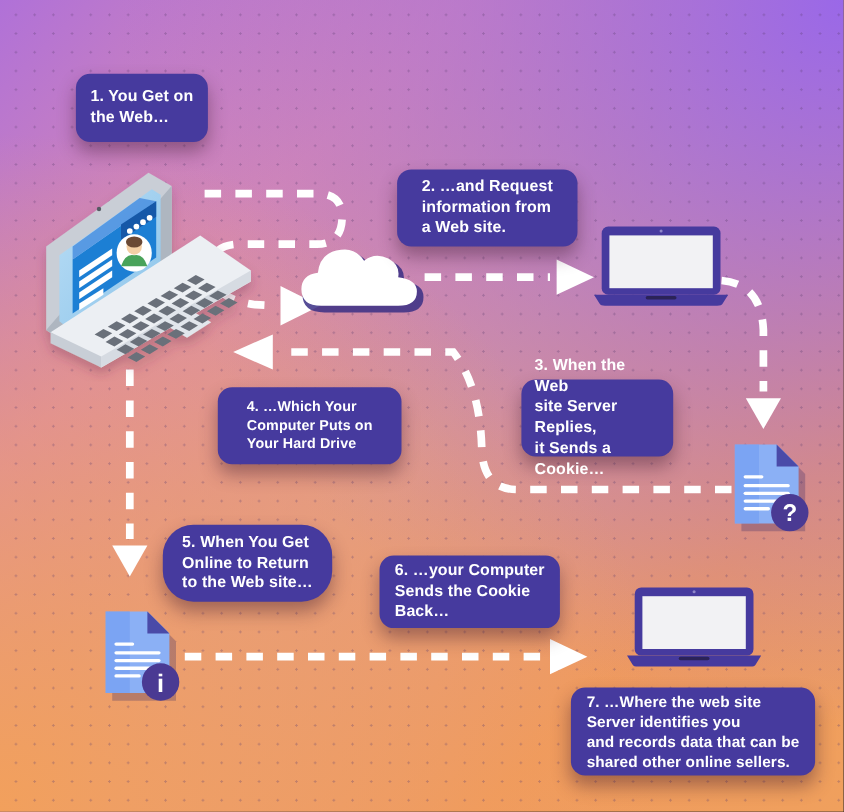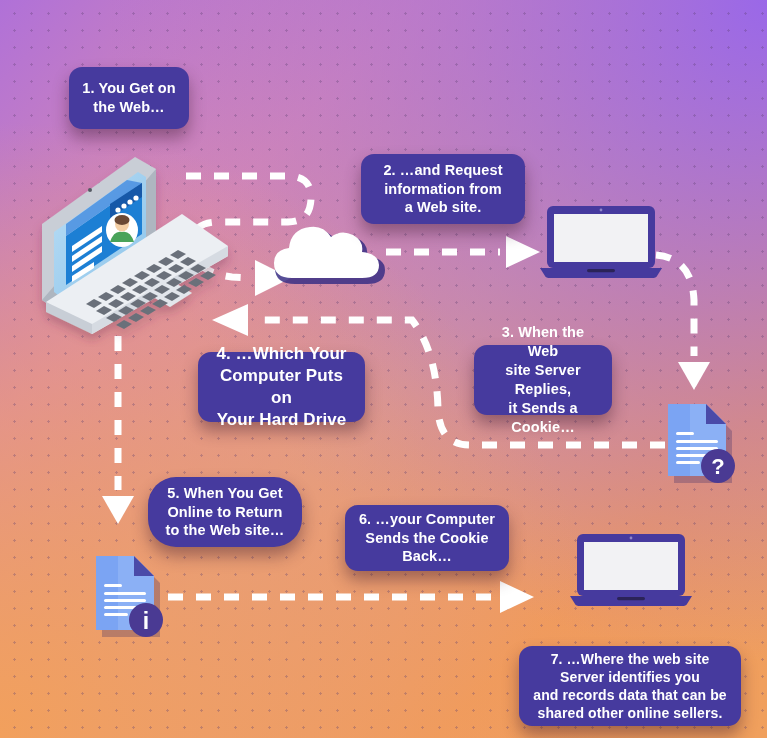--- a/index.html
+++ b/index.html
@@ -34,21 +34,21 @@
     height: 738px;
     pointer-events: none;
   }
 
   .callout {
     position: absolute;
     background: #463a9e;
     color: #ffffff;
     border-radius: 13px;
     box-shadow: 0 9px 16px rgba(60,25,45,0.42);
-    text-align: center;
+    text-align: left;
     font-weight: bold;
     letter-spacing: 0.1px;
     display: flex;
     align-items: center;
     justify-content: center;
     box-sizing: border-box;
     padding: 8px 12px;
     white-space: pre-line;
   }
 
@@ -271,30 +271,30 @@
 the Web…</div>
 
   <div class="callout" style="left:361px; top:154px; width:164px; height:70px; font-size:14.5px; line-height:1.3;">2. …and Request
 information from
 a Web site.</div>
 
   <div class="callout" style="left:474px; top:345px; width:138px; height:70px; font-size:14.5px; line-height:1.3;">3. When the Web
 site Server Replies,
 it Sends a Cookie…</div>
 
-  <div class="callout" style="left:198px; top:352px; width:167px; height:70px; font-size:17px; line-height:1.3;">4. …Which Your
+  <div class="callout" style="left:198px; top:352px; width:167px; height:70px; font-size:13px; line-height:1.3;">4. …Which Your
 Computer Puts on
 Your Hard Drive</div>
 
   <div class="callout" style="left:148px; top:477px; width:154px; height:70px; font-size:14.5px; line-height:1.3;border-radius:28px;">5. When You Get
 Online to Return
 to the Web site…</div>
 
   <div class="callout" style="left:345px; top:505px; width:164px; height:66px; font-size:14.5px; line-height:1.3;">6. …your Computer
 Sends the Cookie
 Back…</div>
 
-  <div class="callout" style="left:519px; top:625px; width:222px; height:80px; font-size:14px; line-height:1.3;margin-top:21px;">7. …Where the web site
+  <div class="callout" style="left:519px; top:625px; width:222px; height:80px; font-size:14px; line-height:1.3;">7. …Where the web site
 Server identifies you
 and records data that can be
 shared other online sellers.</div>
 
 </div>
 
 </body></html>

